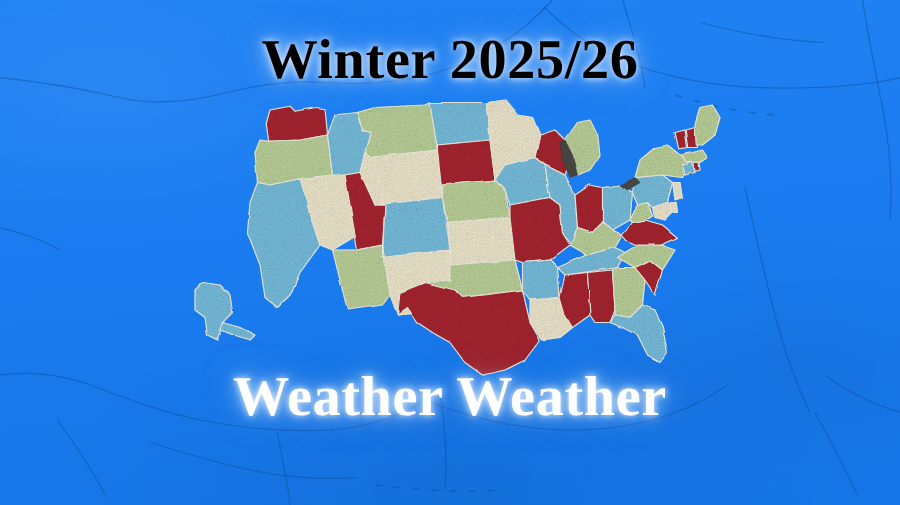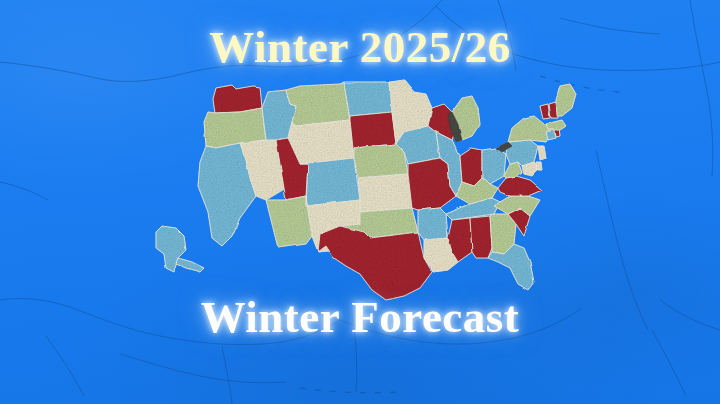--- a/index.html
+++ b/index.html
@@ -152,16 +152,16 @@
       <polygon class="lake" points="496,148 508,142 512,146 502,152" fill="#4a4a46"></polygon>
 
       <polygon class="st" fill="#76bcdb" points="156,232 162,226 176,228 184,236 186,250 178,258 174,272 166,268 164,254 156,248" stroke="#f2efe2"></polygon>
       <polygon class="st" fill="#76bcdb" points="178,258 192,262 204,268 200,272 186,268 176,264" stroke="#f2efe2"></polygon>
 
     </g>
     </g>
   </svg>
   </div>
 
-  <div id="title-top" class="title" style="color: #fef9c3;">Winter 2025/26</div>
-  <div id="title-bottom" class="title" style="color: rgb(255, 255, 255);">Winter Forecast</div>
+  <div id="title-top" class="title" style="color: #000000;">Winter 2025/26</div>
+  <div id="title-bottom" class="title" style="color: rgb(255, 255, 255);">Weather Weather</div>
 
 </div>
 
 </body></html>

